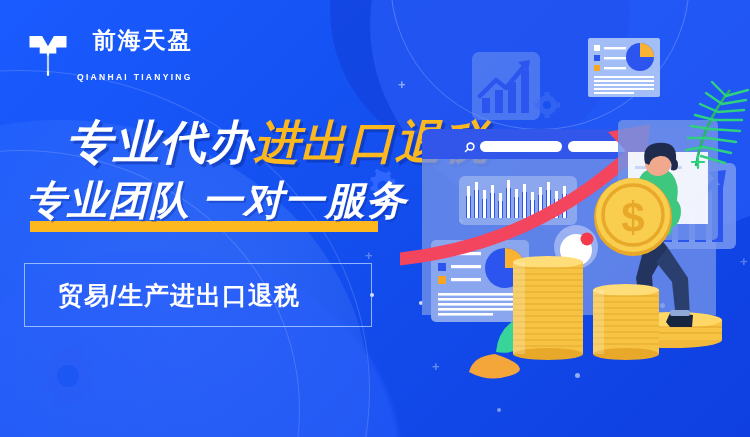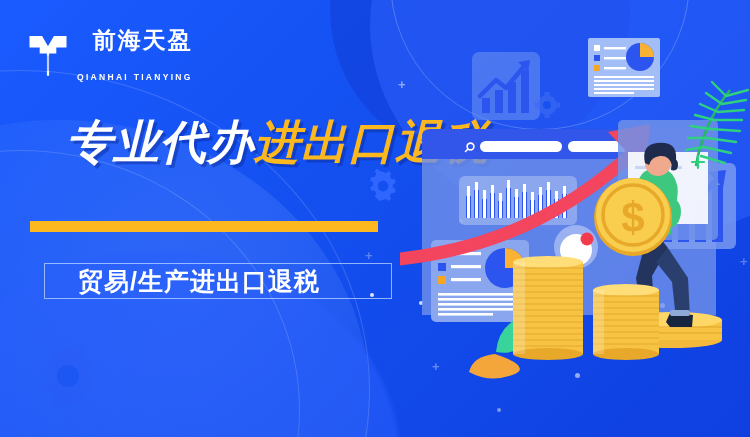--- a/index.html
+++ b/index.html
@@ -48,21 +48,21 @@
   #headline1 .y { color:#fcb81e; text-shadow:3px 3px 0 rgba(8,40,150,.45); }
 
   #headline2 { position:absolute; left:26px; top:180px; white-space:nowrap;
                font-size:40px; font-weight:bold; color:#fff; font-style:italic;
                letter-spacing:1px; line-height:1; z-index:4;
                text-shadow:2px 2px 0 rgba(8,40,150,.35); }
   #underbar { position:absolute; left:30px; top:221px; width:348px; height:11px;
               background:#fcb81e; z-index:3; }
 
   
-  #subbox { position:absolute; left:44px; top:263px; width:348px; height:36px;
+  #subbox { position:absolute; left:24px; top:263px; width:348px; height:64px;
             border:1px solid rgba(190,215,255,.75); display:flex;
             align-items:center;text-align:center; }
   #subbox-text { color:#fff; font-size:25px; font-weight:bold; letter-spacing:1px;
                  padding-left:33px; line-height:1; }
 
   
   .dot { position:absolute; border-radius:50%; background:#fff; }
   .plus { position:absolute; color:rgba(255,255,255,.5); font-size:13px;
           line-height:1; font-weight:bold; }
   .gear { position:absolute; }
@@ -114,20 +114,21 @@
       <div class="logo-cn">前海天盈</div>
       <div class="logo-en">QIANHAI  TIANYING</div>
     </div>
   </div>
 
   <div id="headline1">
     <span class="w">专业代办</span><span class="y">进出口退税</span>
   </div>
 
   <div id="underbar"></div>
+  <div id="headline2">专业团队 一对一服务</div>
 
   <div id="subbox">
     <div id="subbox-text">贸易/生产进出口退税</div>
   </div>
 
   <div id="art">
     <svg width="350" height="437" viewBox="0 0 350 437">
 
       <g>
         <rect x="72" y="52" width="68" height="68" rx="7" fill="#6f93f2" opacity=".55"></rect>

